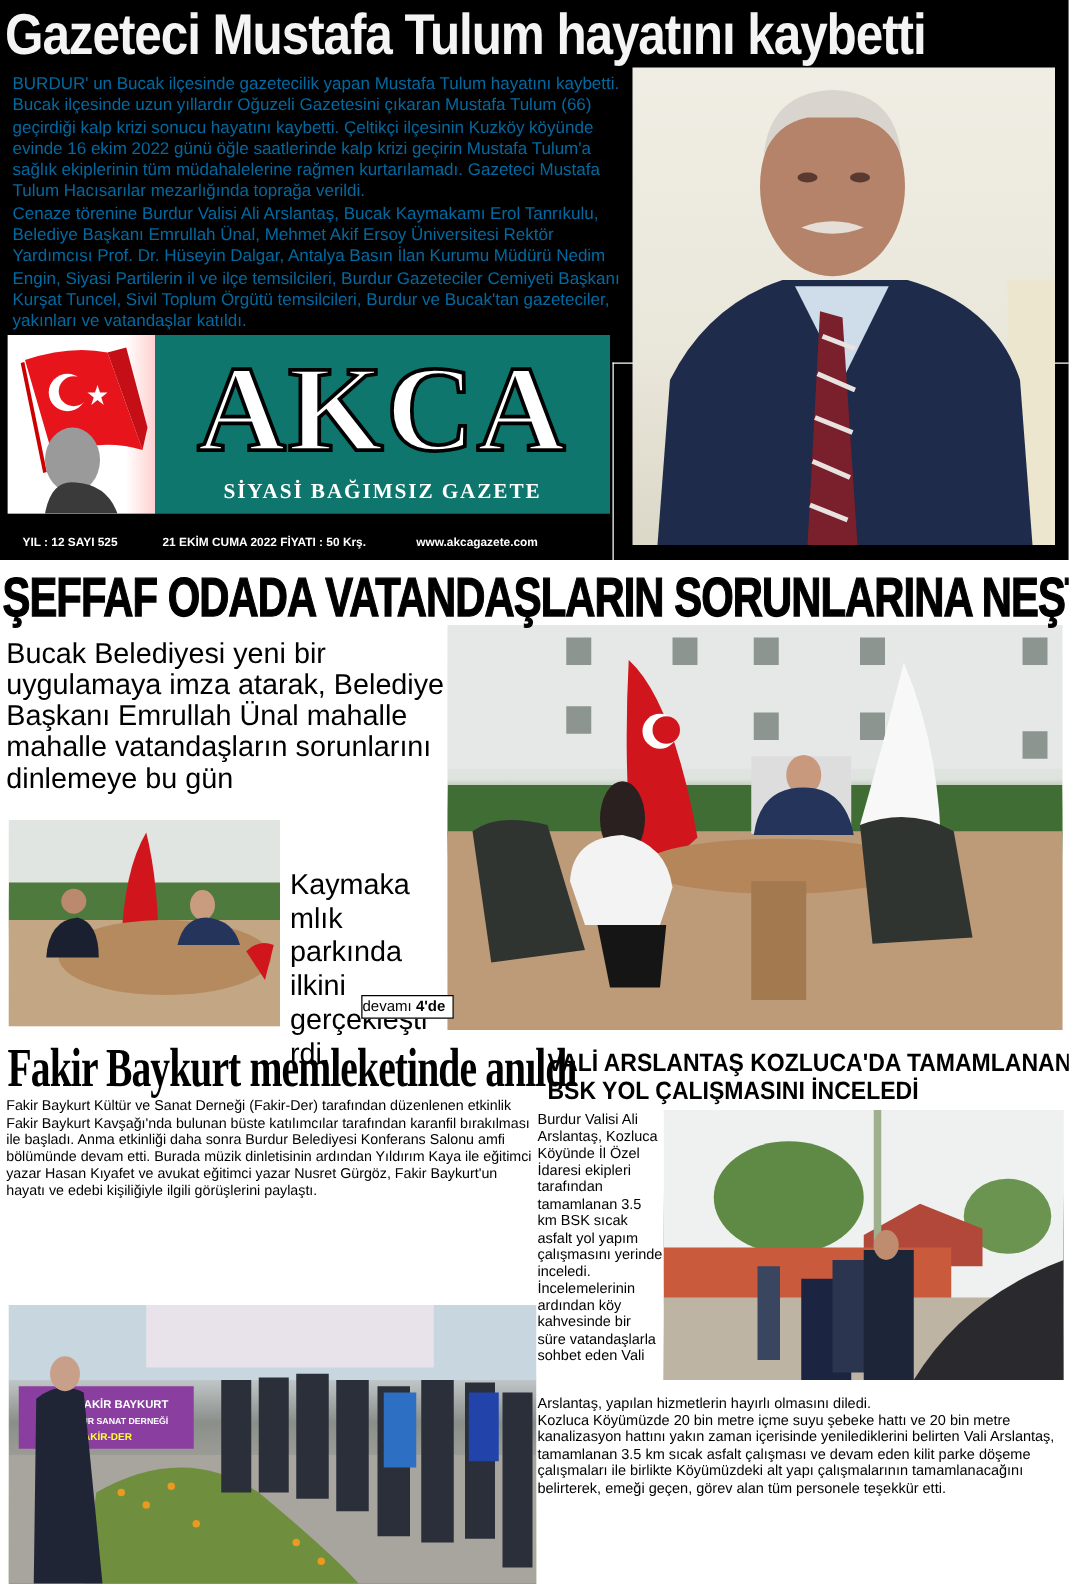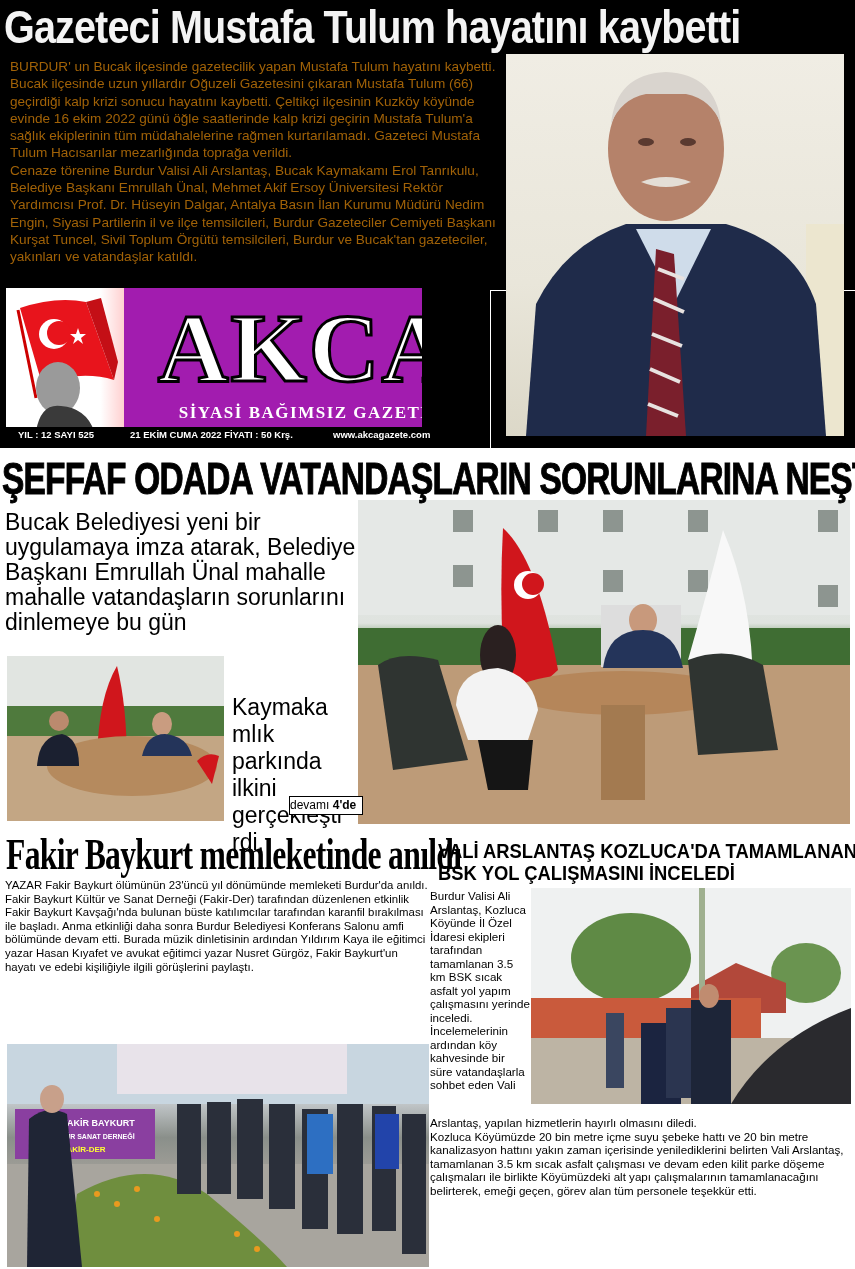--- a/index.html
+++ b/index.html
@@ -11,33 +11,33 @@
 
   
   #top-block { left: 0; top: 0; width: 855px; height: 448px; background: #000; }
   #top-headline {
     left: 4px; top: 2px; width: 846px; height: 50px;
     font-family: "Liberation Sans", sans-serif; font-weight: 700; font-size: 46px;
     color: #f4f4f4; letter-spacing: -1px; line-height: 50px; white-space: nowrap;
     transform: scaleX(0.86); transform-origin: left center;
   }
   #obit-body {
-    left: 10px; top: 58px; width: 490px; color: #a16207; font-size: 13.6px; line-height: 17.3px;
+    left: 10px; top: 58px; width: 490px; color: #0369a1; font-size: 13.6px; line-height: 17.3px;
   }
   #obit-body p { margin: 0; }
 
   
   #portrait {
     left: 506px; top: 54px; width: 338px; height: 382px; overflow: hidden;
     background: linear-gradient(180deg, #f0ede4 0%, #e9e6da 60%, #dcd8c8 100%);
   }
   #portrait-frame { left: 490px; top: 290px; width: 365px; height: 158px; border: 1px solid #fff; border-right: none; border-bottom: none; }
 
   
-  #masthead { left: 6px; top: 288px; width: 416px; height: 143px; background: #a21caf; overflow: hidden; }
+  #masthead { left: 6px; top: 268px; width: 482px; height: 143px; background: #0f766e; overflow: hidden; }
   #masthead-left { left: 0; top: 0; width: 118px; height: 143px; background: linear-gradient(90deg, #fff 80%, #ffd0d0 100%); }
   #masthead-title {
     left: 122px; top: 10px; width: 356px; height: 100px; text-align: center;
     font-family: "Liberation Serif", serif; font-weight: 900; font-size: 98px; line-height: 100px;
     color: #fff; -webkit-text-stroke: 3px #000; letter-spacing: 2px;
   }
   #masthead-sub {
     left: 122px; top: 115px; width: 356px; text-align: center;
     font-family: "Liberation Serif", serif; font-weight: 700; font-size: 17px; color: #fff; letter-spacing: 1.5px;
   }
@@ -211,21 +211,20 @@
   <div>gerçekleşti</div>
   <div>rdi.</div>
 </div>
 <div id="devami" class="abs">
   <span>devamı</span>
   <b>4'de</b>
 </div>
 
 <div id="story3-headline" class="abs">Fakir Baykurt memleketinde anıldı</div>
 <div id="story3-body" class="abs">
-  <p>YAZAR Fakir Baykurt ölümünün 23'üncü yıl dönümünde memleketi Burdur'da anıldı.</p>
   <p>Fakir Baykurt Kültür ve Sanat Derneği (Fakir-Der) tarafından düzenlenen etkinlik Fakir Baykurt Kavşağı'nda bulunan büste katılımcılar tarafından karanfil bırakılması ile başladı. Anma etkinliği daha sonra Burdur Belediyesi Konferans Salonu amfi bölümünde devam etti. Burada müzik dinletisinin ardından Yıldırım Kaya ile eğitimci yazar Hasan Kıyafet ve avukat eğitimci yazar Nusret Gürgöz, Fakir Baykurt'un hayatı ve edebi kişiliğiyle ilgili görüşlerini paylaştı.</p>
 </div>
 <div id="photo-crowd" class="abs">
   <svg width="422" height="223" viewBox="0 0 422 223">
     <rect x="0" y="0" width="422" height="60" fill="#c8d6e0"></rect>
     <rect x="110" y="0" width="230" height="50" fill="#e8e3ea"></rect>
     <rect x="0" y="120" width="422" height="103" fill="#a8a59e"></rect>
     <path d="M70 150 Q140 110 200 150 Q260 200 280 223 L60 223 Z" fill="#6f8e3e"></path>
     <g fill="#e99a1f">
         <circle cx="90" cy="150" r="3"></circle>

